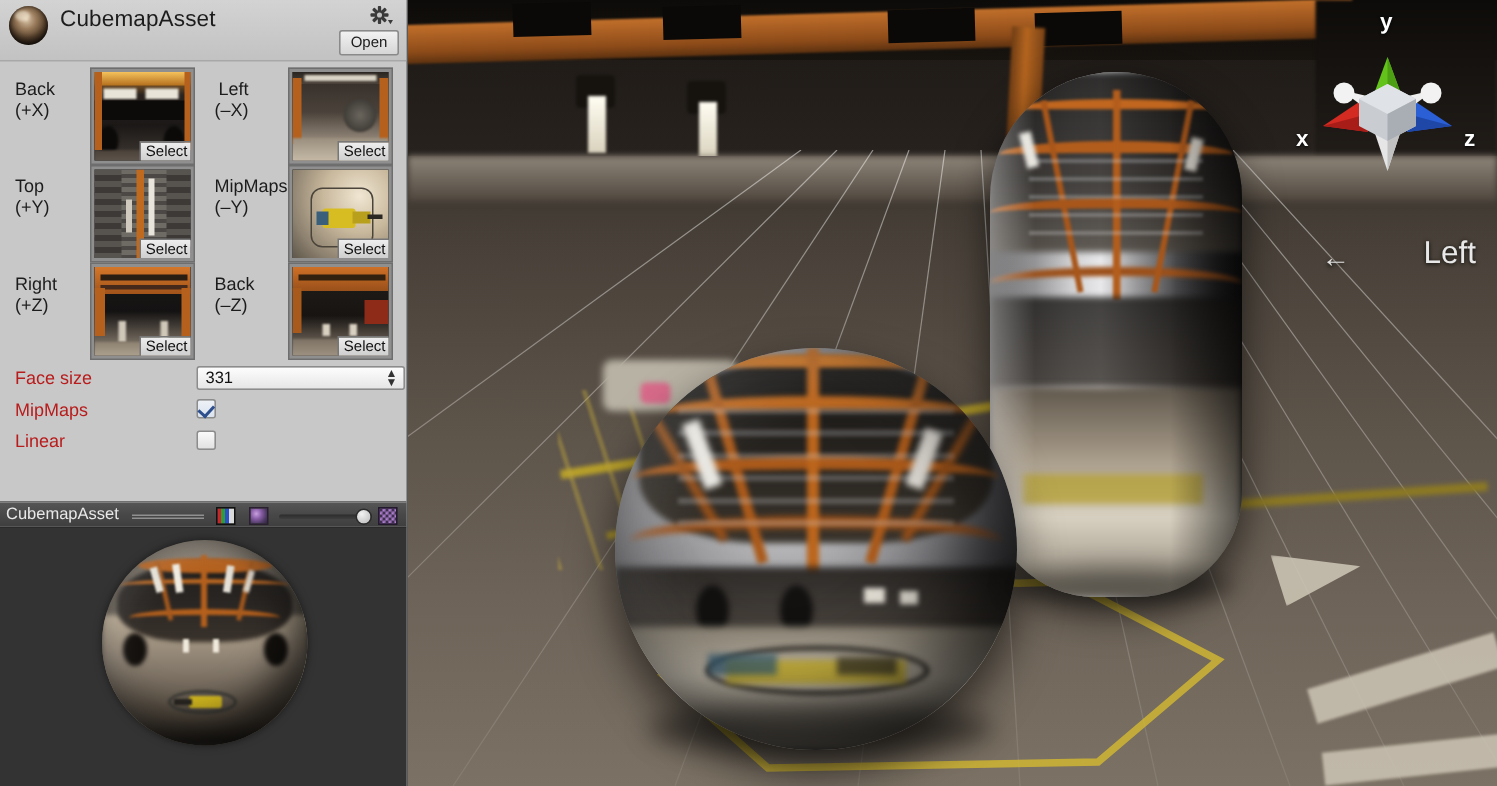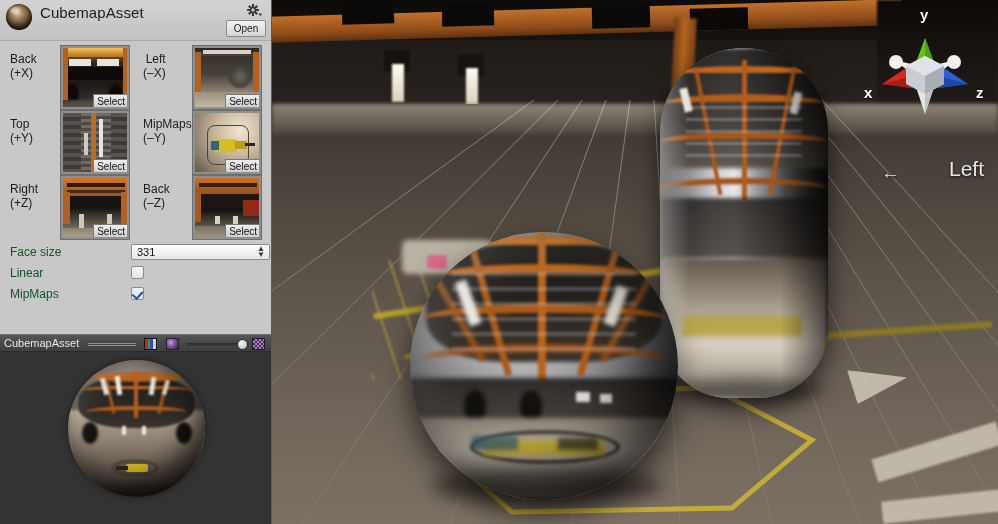--- a/index.html
+++ b/index.html
@@ -86,21 +86,21 @@
 
   
   .t-base { position:absolute; inset:0; }
   .t-el { position:absolute; }
 
   
   #settings { position: absolute; left: 0; top: 244px; width: 272px; }
   .srow { position: relative; height: 18px; }
   .srow .lbl {
     position: absolute; left: 10px; top: 1px;
-    font-size: 12px; color: #14532d;
+    font-size: 12px; color: #b91c1c;
   }
   .dropdown {
     position: absolute; left: 131px; top: 0;
     width: 139px; height: 16px;
     background: linear-gradient(180deg,#fdfdfd 0%,#e6e6e6 100%);
     border: 1px solid #8c8c8c; border-radius: 2px;
     font-size: 11px; color: #111; line-height: 14px; padding-left: 5px;
     cursor: pointer;
   }
   .dropdown .arrows {
@@ -352,26 +352,26 @@
 
     <div id="settings">
       <div class="srow">
         <div class="lbl">Face size</div>
         <div class="dropdown">
           <span>331</span>
           <span class="arrows">▲<br>▼</span>
         </div>
       </div>
       <div class="srow" style="margin-top:3px;">
+        <div class="lbl">MipMaps</div>
+        <div class="checkbox on"></div>
+      </div>
+      <div class="srow" style="margin-top:3px;">
         <div class="lbl">Linear</div>
         <div class="checkbox"></div>
-      </div>
-      <div class="srow" style="margin-top:3px;">
-        <div class="lbl">MipMaps</div>
-        <div class="checkbox on"></div>
       </div>
     </div>
 
     <div id="prev-bar">
       <div id="prev-title">CubemapAsset</div>
       <div id="prev-rule"></div>
       <div id="pv-rgb" class="pv-icon"></div>
       <div id="pv-mip" class="pv-icon"></div>
       <div id="pv-slider"></div>
       <div id="pv-knob"></div>

